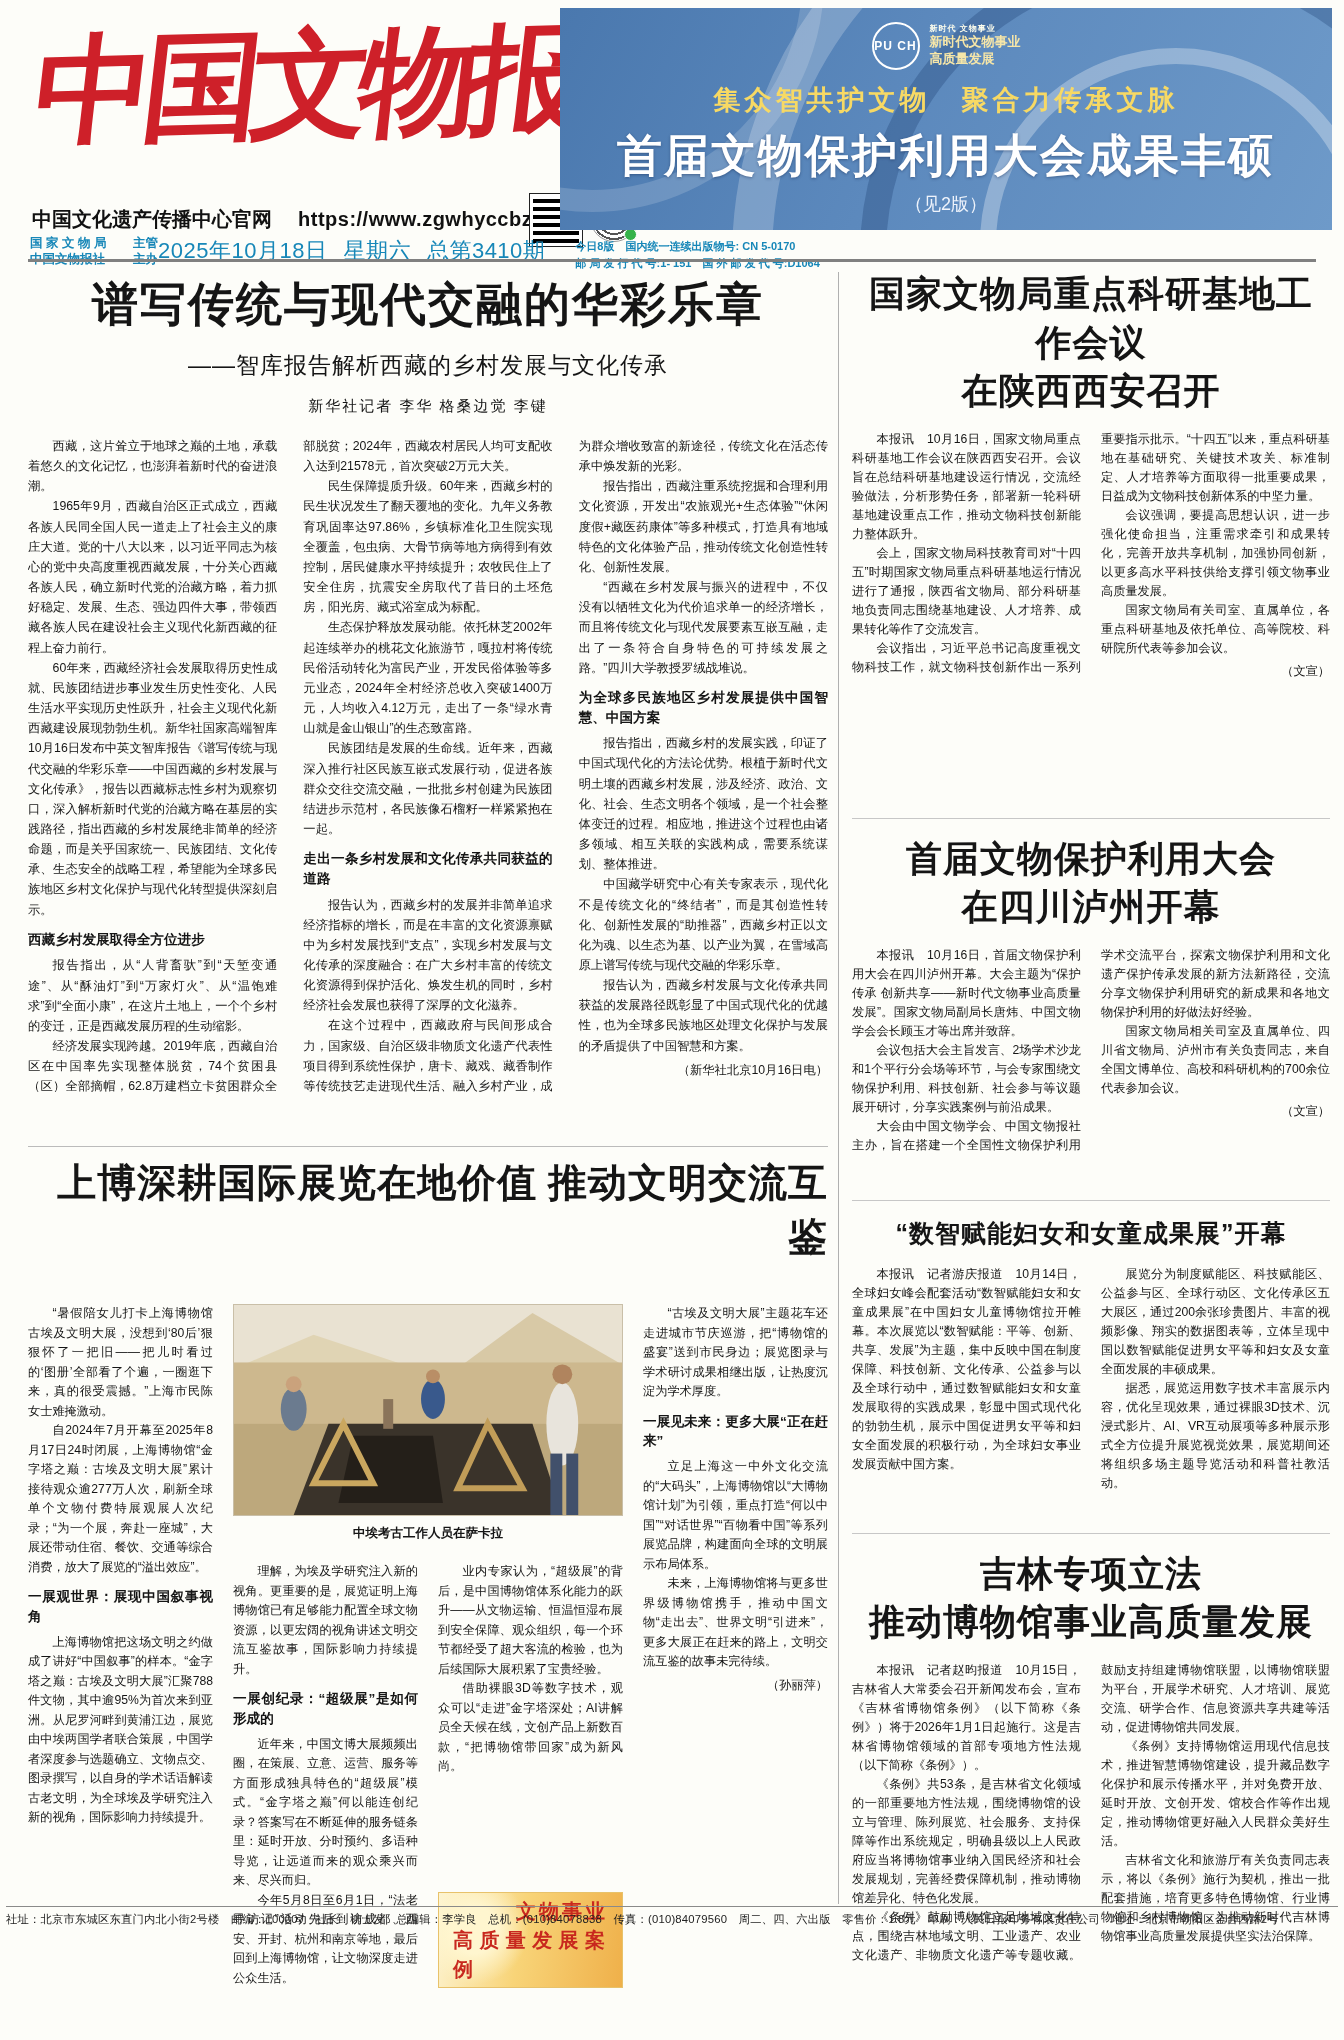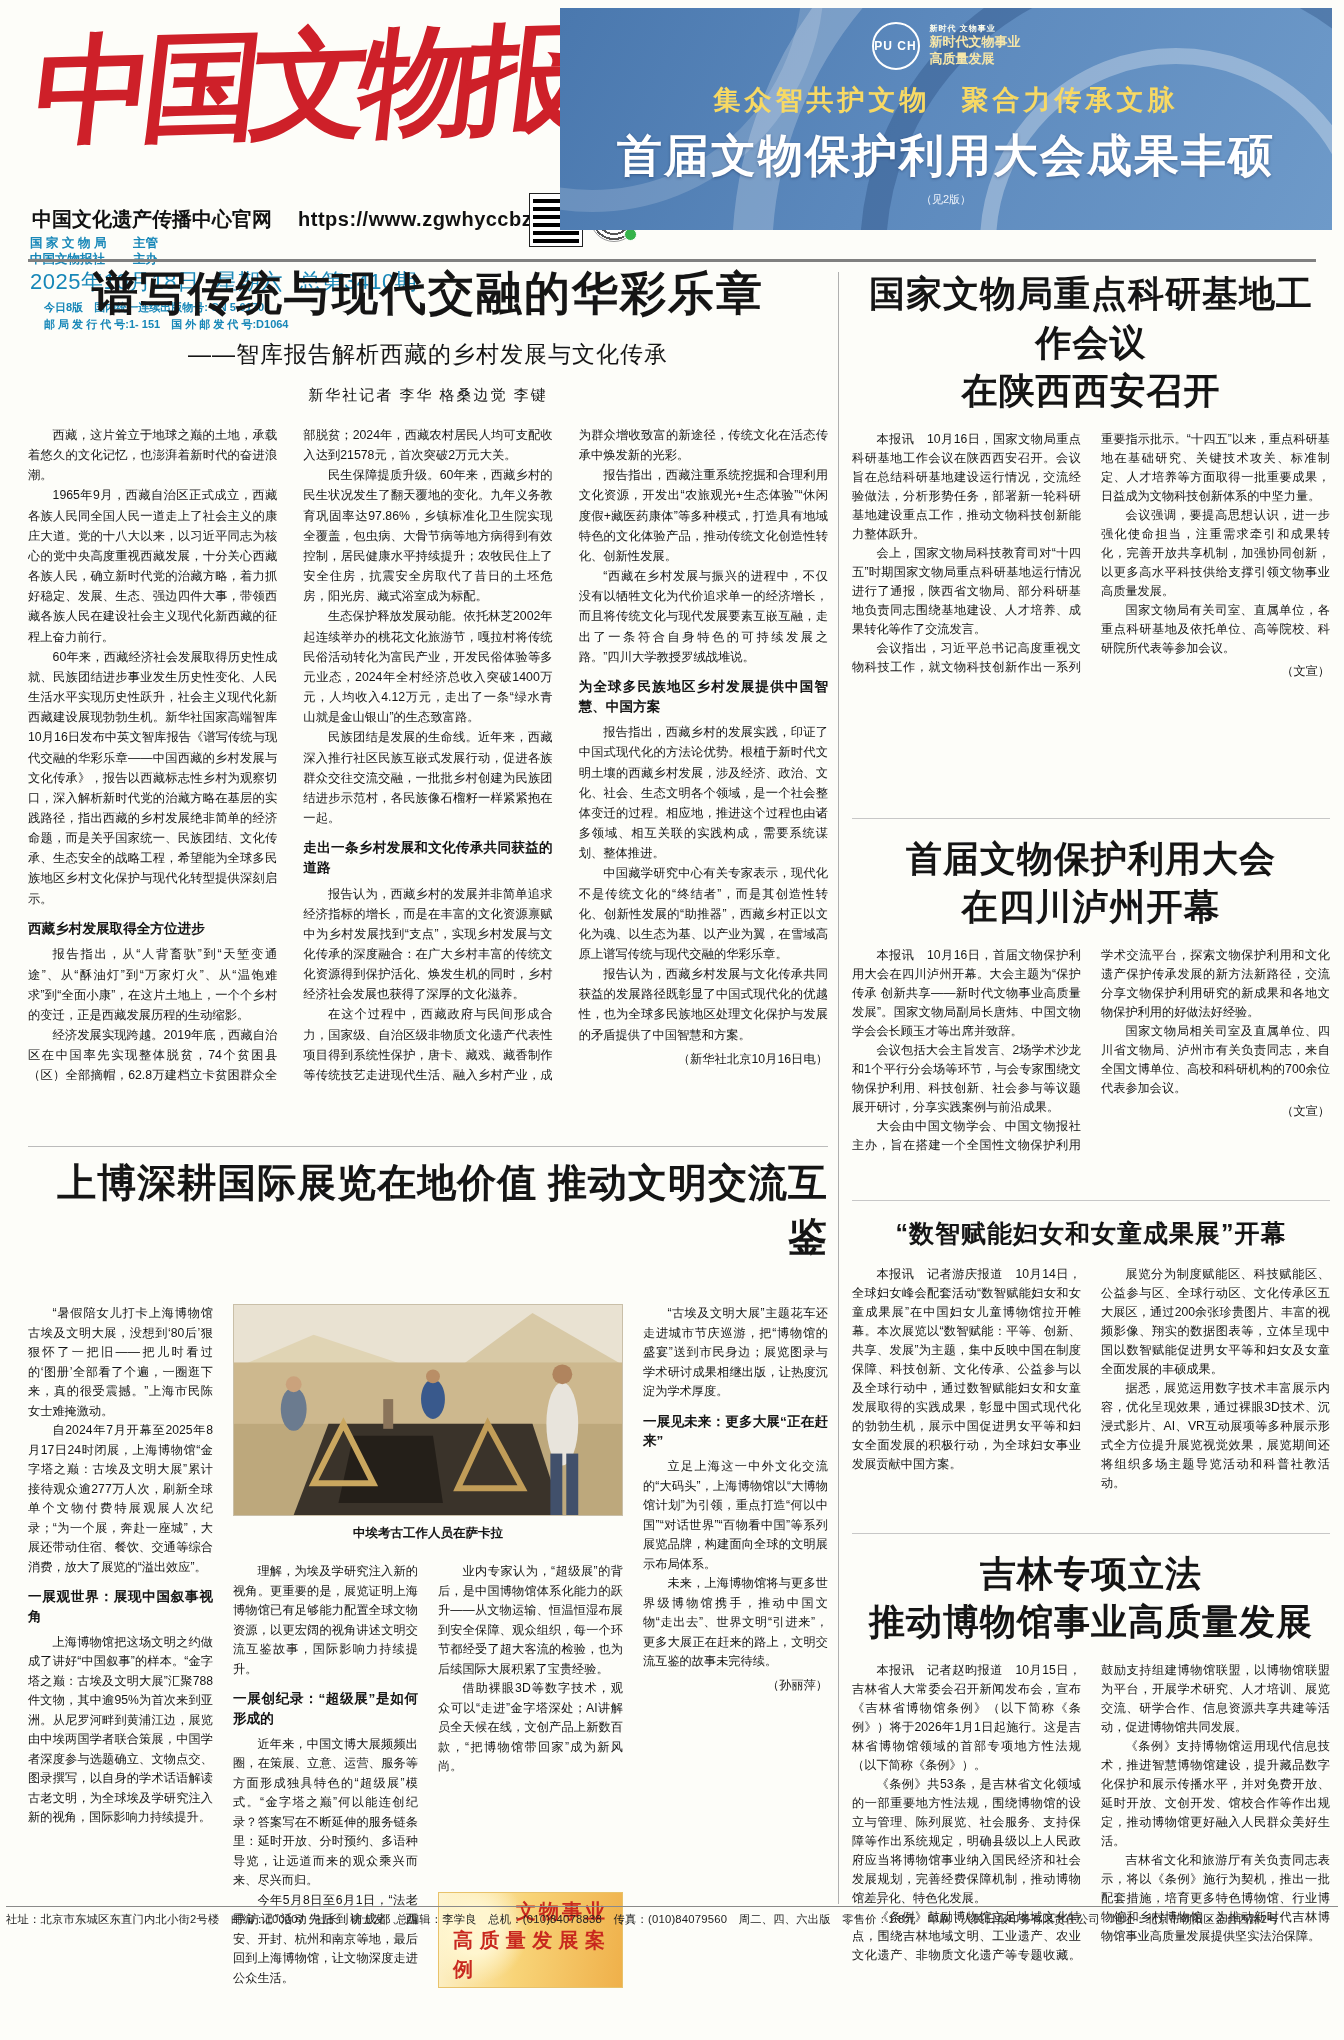--- a/index.html
+++ b/index.html
@@ -18,21 +18,21 @@
       repeating-linear-gradient(0deg,#000 0 4px,#fff 4px 8px),
       repeating-linear-gradient(90deg,#000 0 4px,rgba(255,255,255,.85) 4px 8px);
       border:3px solid #fff;outline:1px solid #222;}
   #qr1{left:530px;top:194px;}
   #circ-code{left:590px;top:194px;width:46px;height:46px;border-radius:50%;
       background:radial-gradient(circle at 50% 50%, #c22 0 6px, #fff 6px 8px, transparent 8px),
       repeating-radial-gradient(circle at 50% 50%, #555 0 2px, #fff 2px 5px);
       border:1px solid #999;}
   #circ-dot{left:624px;top:228px;width:11px;height:11px;border-radius:50%;background:#35b34a;border:1px solid #fff;}
   #red-chip{left:586px;top:186px;width:13px;height:13px;background:#d42;border-radius:2px;}
-  #info-row{left:30px;top:236px;width:640px;display:flex;align-items:flex-start;color:#1787b8;white-space:nowrap;flex-direction:column;}
+  #info-row{left:30px;top:236px;width:640px;display:flex;align-items:flex-start;color:#1787b8;white-space:nowrap;}
   .pub-block{font-size:12.5px;font-weight:bold;line-height:1.25;}
   .pub-block .r{display:flex;justify-content:space-between;width:128px;}
   #date-block{font-size:22px;font-weight:normal;letter-spacing:0.5px;}
   #date-block span{margin-right:16px;}
   .codes-block{font-size:11px;font-weight:bold;line-height:1.5;margin-left:14px;margin-top:2px;}
   
   #banner{left:560px;top:8px;width:772px;height:222px;overflow:hidden;
     background:linear-gradient(115deg,#4a78ae 0%,#5c89bd 45%,#6e9ac9 100%);
     text-align:center;color:#fff;}
   .ring{position:absolute;border-radius:50%;border-style:solid;border-color:rgba(255,255,255,.22);}
@@ -41,25 +41,25 @@
   #ring3{width:360px;height:360px;border-width:16px;right:-40px;top:40px;border-color:rgba(255,255,255,.30);}
   #ring4{width:420px;height:420px;border-width:22px;left:-200px;top:-260px;border-color:rgba(255,255,255,.16);}
   #banner-badge-row{position:relative;margin-top:14px;display:flex;justify-content:center;align-items:center;gap:10px;}
   #puch{width:44px;height:44px;border-radius:50%;border:2px solid #fff;display:flex;align-items:center;justify-content:center;
         font-size:12px;font-weight:bold;line-height:1.05;letter-spacing:1px;}
   .badge-caption{text-align:left;font-size:13px;font-weight:bold;color:#f6e6a8;line-height:1.3;}
   .badge-caption .tiny{font-size:8px;color:#ffe;letter-spacing:1px;}
   #banner-slogan{position:relative;margin-top:12px;font-size:27px;font-weight:bold;color:#f7d964;letter-spacing:4px;}
   #banner-headline{position:relative;margin-top:8px;font-size:45px;font-weight:bold;letter-spacing:2px;
         font-family:"Liberation Serif","DejaVu Serif",serif;text-shadow:0 1px 3px rgba(20,40,80,.45);}
-  #banner-ref{position:relative;margin-top:6px;font-size:11px;color:#eef3fb;}
+  #banner-ref{position:relative;margin-top:6px;font-size:18px;color:#eef3fb;}
   #head-rule{left:28px;top:259px;width:1288px;height:3px;background:#808080;}
   
   #v-rule{left:838px;top:272px;width:1px;height:1632px;background:#b0b0b0;}
-  #left-region{left:28px;top:259px;width:800px;}
+  #left-region{left:28px;top:270px;width:800px;}
   #main-h1{text-align:center;font-family:"Liberation Serif","DejaVu Serif",serif;
      font-weight:bold;font-size:46px;letter-spacing:2px;margin:4px 0 0;}
   #main-sub{text-align:center;font-size:23px;margin-top:14px;letter-spacing:1px;}
   #main-byline{text-align:center;font-size:15px;margin-top:16px;letter-spacing:2px;}
   .body-cols{margin-top:20px;column-gap:26px;text-align:justify;}
   #main-body{column-count:3;height:662px;font-size:12.3px;line-height:1.64;overflow:hidden;}
   .t-p{margin:0;text-indent:2em;}
   .t-h{margin:10px 0 6px;text-indent:0;font-weight:bold;font-size:13.6px;line-height:1.45;}
   .t-sign{margin:4px 0 0;text-indent:0;text-align:right;}
   #left-sep{left:28px;top:1146px;width:800px;height:1px;background:#bbb;}

